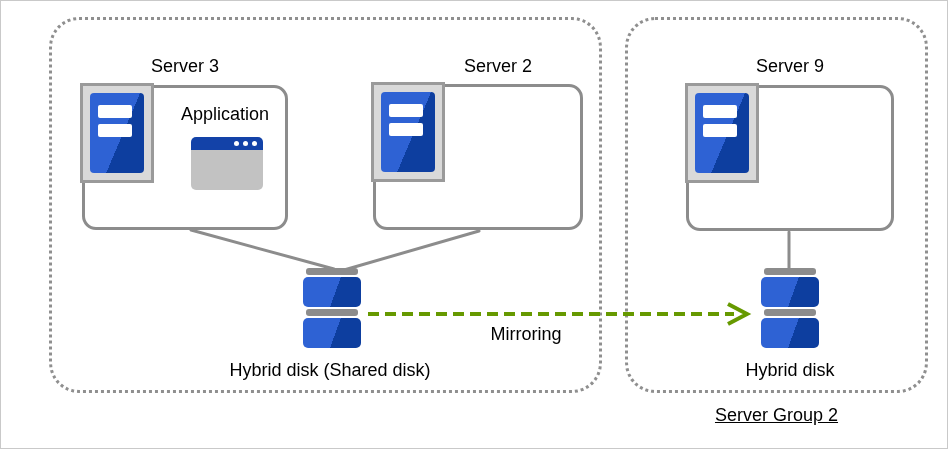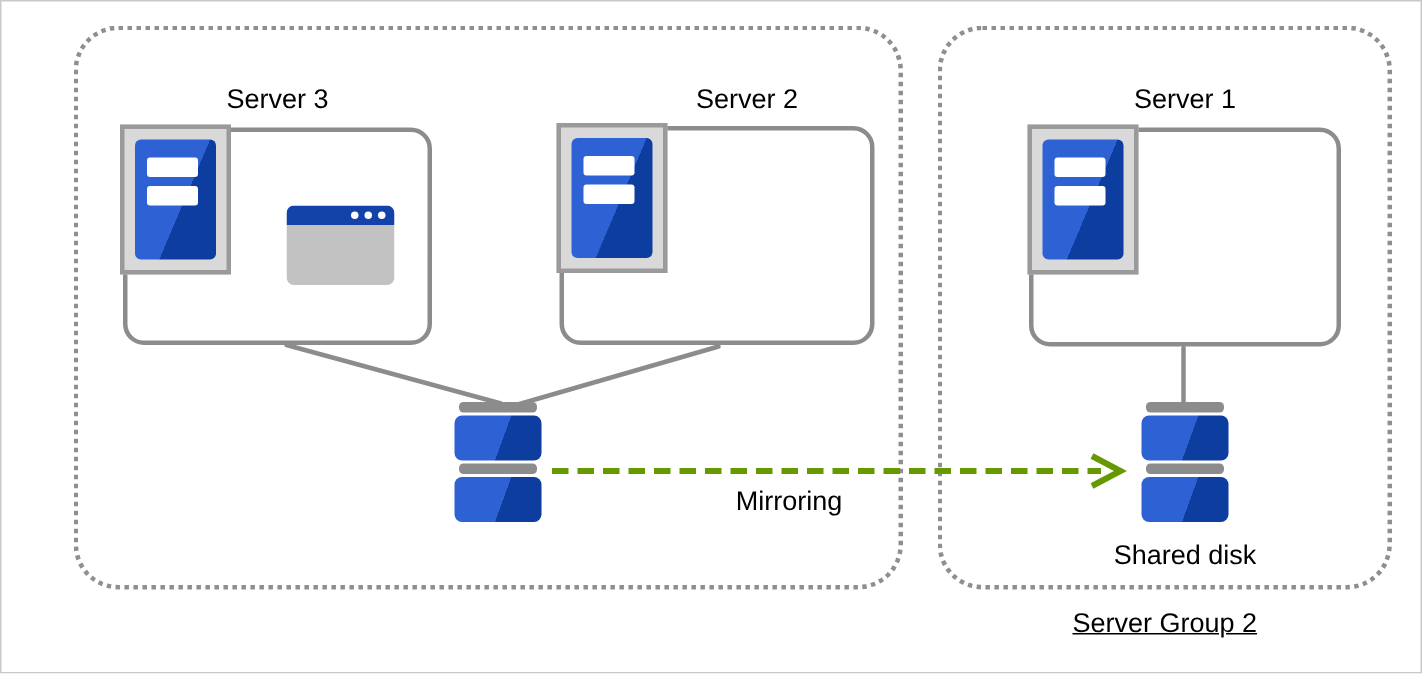--- a/index.html
+++ b/index.html
@@ -75,21 +75,21 @@
 </head>
 <body>
 
 <div class="canvas">
 
   <div class="group group1"></div>
   <div class="group group2"></div>
 
   <div class="label" style="left:81px;top:54px;width:206px;">Server 3</div>
   <div class="label" style="left:392px;top:54px;width:210px;">Server 2</div>
-  <div class="label" style="left:685px;top:54px;width:208px;">Server 1</div>
+  <div class="label" style="left:685px;top:54px;width:208px;">Server 9</div>
 
   <div class="server-box box1"></div>
   <div class="server-box box2"></div>
   <div class="server-box box3"></div>
 
   <svg class="overlay" viewBox="0 0 948 449">
     <line class="connector" x1="190" y1="229" x2="333" y2="268"></line>
     <line class="connector" x1="478" y1="230" x2="343" y2="269"></line>
     <line class="connector" x1="788" y1="231" x2="788" y2="268"></line>
     <line class="mirror-line" x1="367" y1="313" x2="733" y2="313"></line>
@@ -108,20 +108,21 @@
       <div class="bar b2"></div>
     </div>
   </div>
   <div class="icon-holder h3">
     <div class="tower">
       <div class="bar b1"></div>
       <div class="bar b2"></div>
     </div>
   </div>
 
+  <div class="label" style="left:168px;top:102px;width:112px;">Application</div>
   <div class="app-window">
     <div class="titlebar">
       <div class="dots">
         <div class="dot"></div>
         <div class="dot"></div>
         <div class="dot"></div>
       </div>
     </div>
     <div class="body"></div>
   </div>
@@ -132,19 +133,20 @@
     <div class="dbar"></div>
     <div class="dseg"></div>
   </div>
   <div class="disk d2">
     <div class="dbar"></div>
     <div class="dseg"></div>
     <div class="dbar"></div>
     <div class="dseg"></div>
   </div>
 
-  <div class="label" style="left:714px;top:358px;width:150px;">Shared disk</div>
+  <div class="label" style="left:177px;top:358px;width:304px;">Hybrid disk (Shared disk)</div>
+  <div class="label" style="left:714px;top:358px;width:150px;">Hybrid disk</div>
 
   <div class="label" style="left:455px;top:322px;width:140px;">Mirroring</div>
 
   <div class="label" style="left:624px;top:403px;width:303px;text-decoration:underline;">Server Group 2</div>
 
 </div>
 
 </body></html>

